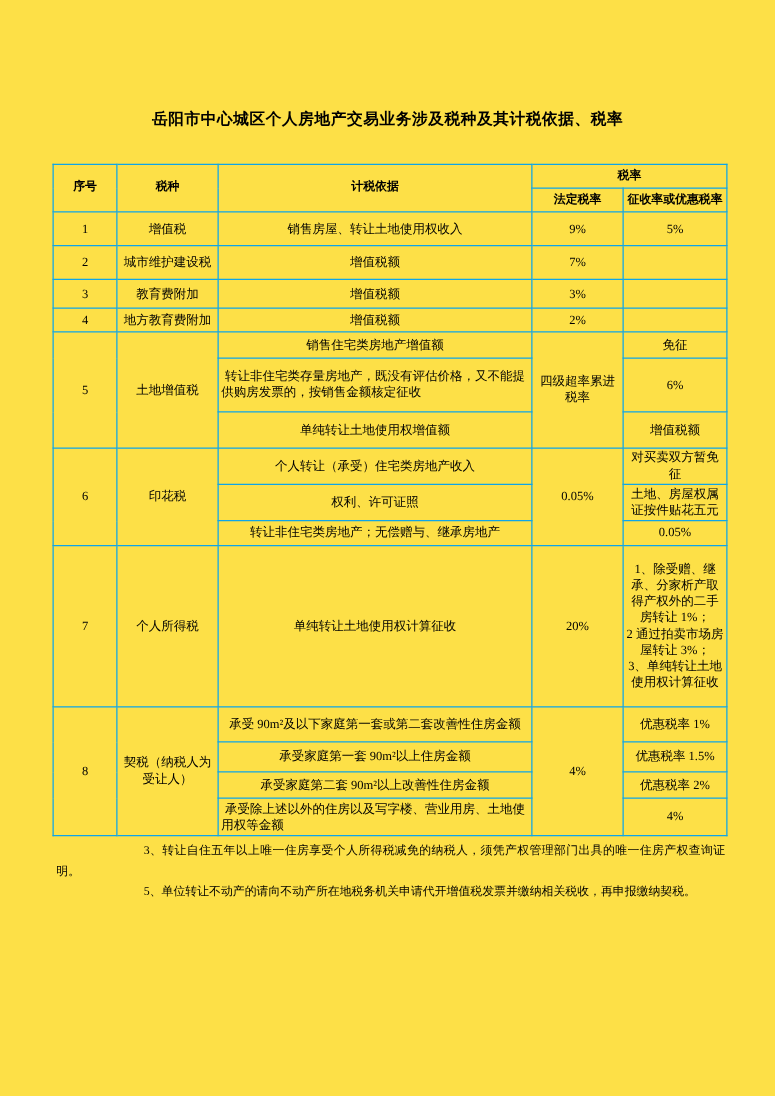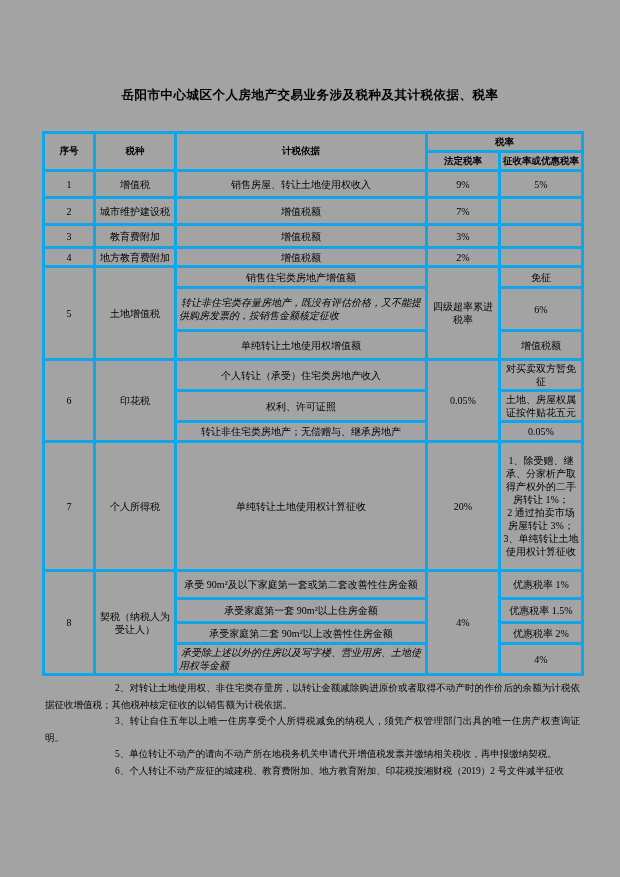--- a/index.html
+++ b/index.html
@@ -1,50 +1,50 @@
 <!DOCTYPE html>
 <html><head>
 <meta charset="utf-8">
 <style>
   * { box-sizing: border-box; }
   html, body { margin: 0; padding: 0; background: #ffffff; }
   .page {
     width: 620px; height: 877px;
-    background: #a3a3a3;
+    background: #fde047;
     position: relative;
     font-family: "Liberation Serif", "DejaVu Serif", serif;
     color: #000;
     overflow: hidden;
   }
   .doc-title {
     padding-top: 86px;
     text-align: center;
     font-size: 12.5px;
     font-weight: bold;
     letter-spacing: 0.5px;
     line-height: 18px;
   }
   table.tax-table {
     border-collapse: collapse;
     table-layout: fixed;
     width: 539px;
     margin: 27px 0 0 42px;
   }
   .tax-table td, .tax-table th {
-    border: 3px solid #0ea5e9;
+    border: 1px solid #0ea5e9;
     font-weight: normal;
     font-size: 10px;
     text-align: center;
     vertical-align: middle;
     padding: 1px 2px;
     line-height: 13px;
     word-break: break-all;
   }
   .tax-table th { font-weight: bold; font-size: 9.5px; }
-  .cell-left { text-align: justify; text-align-last: left; padding: 1px 4px; font-style: italic; }
+  .cell-left { text-align: justify; text-align-last: left; padding: 1px 4px; }
   .levy-list { text-align: left; padding: 2px 2px 2px 3px; font-size: 9.5px; line-height: 15.5px; }
   .levy-list div { margin: 0; }
   
   .h-hdr1 { height: 19px; } .h-hdr2 { height: 19px; }
   .h-r1 { height: 27px; } .h-r2 { height: 27px; }
   .h-r3 { height: 23px; } .h-r4 { height: 19px; }
   .h-r5a { height: 21px; } .h-r5b { height: 43px; } .h-r5c { height: 29px; }
   .h-r6a { height: 28px; } .h-r6b { height: 29px; } .h-r6c { height: 20px; }
   .h-r7 { height: 129px; }
   .h-r8a { height: 28px; } .h-r8b { height: 24px; } .h-r8c { height: 21px; } .h-r8d { height: 30px; }
@@ -179,19 +179,17 @@
         <td>优惠税率 2%</td>
       </tr>
       <tr class="h-r8d">
         <td class="cell-left">承受除上述以外的住房以及写字楼、营业用房、土地使用权等金额</td>
         <td>4%</td>
       </tr>
     </tbody>
   </table>
 
   <div class="notes">
-    <div class="note-item">2、对转让土地使用权、非住宅类存量房，以转让金额减除购进原价或者取得不动产时的作价后的余额为计税依据征收增值税；其他税种核定征收的以销售额为计税依据。</div>
     <div class="note-item">3、转让自住五年以上唯一住房享受个人所得税减免的纳税人，须凭产权管理部门出具的唯一住房产权查询证明。</div>
     <div class="note-item">5、单位转让不动产的请向不动产所在地税务机关申请代开增值税发票并缴纳相关税收，再申报缴纳契税。</div>
-    <div class="note-item">6、个人转让不动产应征的城建税、教育费附加、地方教育附加、印花税按湘财税（2019）2 号文件减半征收</div>
   </div>
 
 </div>
 
 </body></html>

